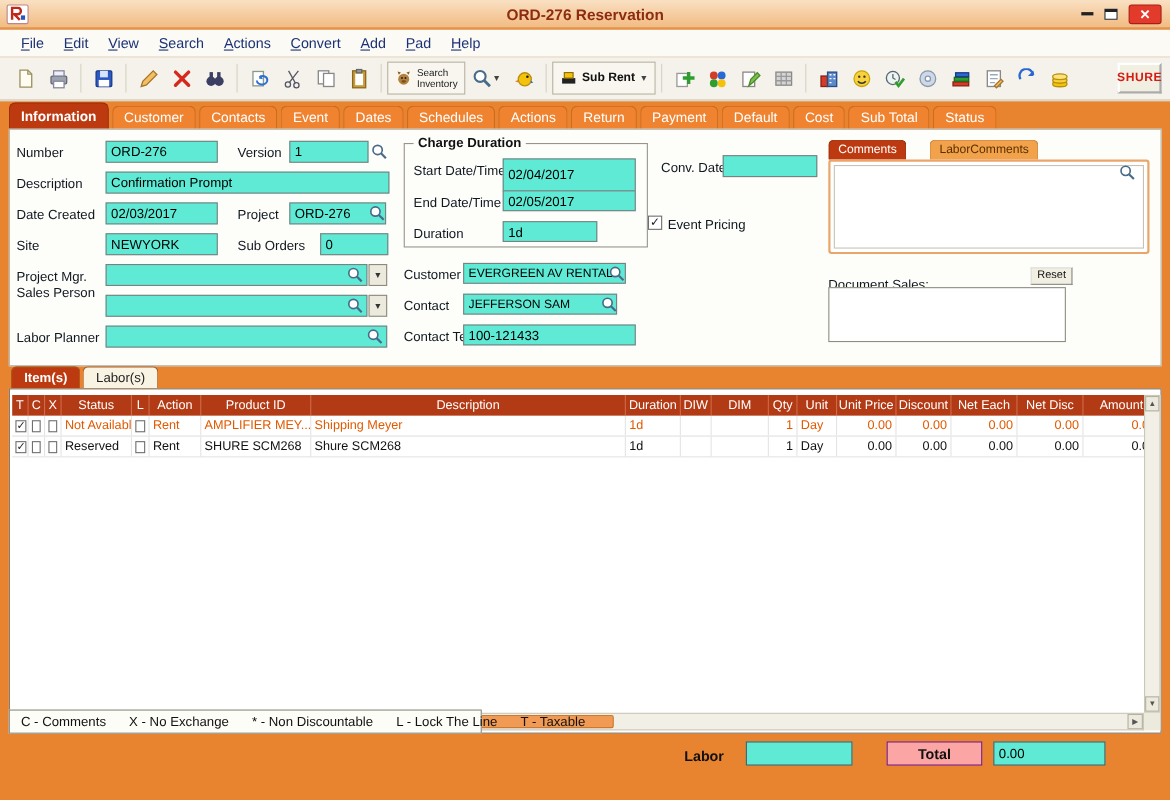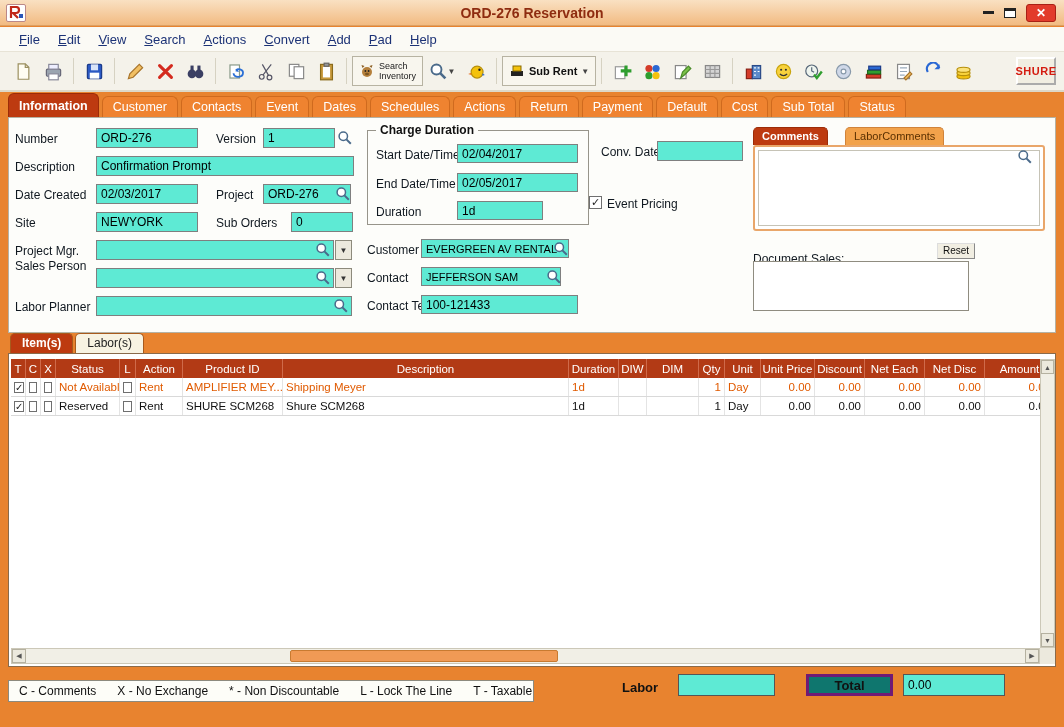--- a/index.html
+++ b/index.html
@@ -52,21 +52,21 @@
     font-size:12px; padding:1px 4px; color:#000; }
   .mag { position:absolute; width:16px; height:16px; }
   .mag svg { width:16px; height:16px; }
   .combo { position:absolute; width:17px; height:20px; background:#ece9dd; border:1px solid #8d8a7c;
     display:flex; align-items:center; justify-content:center; font-size:8px; color:#333; }
   .cb { display:inline-block; width:13px; height:13px; border:1px solid #6f6f6f; background:#fff;
     line-height:11px; text-align:center; font-size:11px; color:#222; }
   .fieldset { position:absolute; border:1px solid #97948a; }
   .fieldset-title { position:absolute; top:-8px; left:8px; background:#fdfdfa; padding:0 4px; font-weight:bold; font-size:12px; }
   .ctab { position:absolute; height:18px; border-radius:5px 5px 0 0; font-size:11px; padding:0 8px; line-height:17px; }
-  .ctab.active { background:#bd3a10; color:#fff; font-weight:bold; border:1px solid #9c2c08; border-bottom:none; }
+  .ctab.active { background:#bd3a10; color:#fff; font-weight:normal; border:1px solid #9c2c08; border-bottom:none; }
   .ctab.inactive { background:#f2a24b; color:#5a3000; border:1px solid #d0833a; border-bottom:none; }
   .comments-box { position:absolute; border:2px solid #e9a66a; border-radius:3px; background:#fff; }
   .comments-inner { position:absolute; left:3px; top:3px; right:3px; bottom:3px; border:1px solid #c6c3b6; }
   .reset-btn { position:absolute; font-size:10px; height:16px; padding:0 5px; border:1px outset #ddd;
     background:#f1eee2; line-height:14px; }
   .docbox { position:absolute; background:#fff; border:1px solid #8f8c80; }
 
   
   .items-tabs { position:absolute; left:10px; top:333px; height:20px; display:flex; gap:2px; }
   .itab { border-radius:5px 5px 0 0; padding:0 11px; height:20px; line-height:19px; font-size:12px; border:1px solid #a85a1c; border-bottom:none; }
@@ -86,25 +86,25 @@
   .c12{width:36px}.c13{width:54px}.c14{width:50px}.c15{width:60px}.c16{width:60px}.c17{width:70px}
   .grid-row .cb { width:11px; height:11px; line-height:9px; font-size:10px; }
   .vscroll { position:absolute; left:1031px; top:5px; width:15px; height:289px; background:#f1efe6; border:1px solid #ccc8b8; }
   .hscroll { position:absolute; left:2px; bottom:2px; width:1029px; height:16px; background:#f1efe6; border:1px solid #ccc8b8; }
   .sb-btn { position:absolute; background:#ece9dd; border:1px solid #b5b1a0; color:#555; font-size:7px;
     display:flex; align-items:center; justify-content:center; }
   .h-thumb { position:absolute; left:278px; top:1px; width:268px; height:12px; background:#f09a55; border:1px solid #c87a30; border-radius:2px; }
   .corner { position:absolute; left:1031px; bottom:2px; width:15px; height:16px; background:#ece9dd; }
 
   
-  .legend { position:absolute; left:8px; top:680px; width:526px; height:22px; background:#fdfdf8; border:1px solid #8d8a7e;
+  .legend { position:absolute; left:8px; top:645px; width:430px; height:22px; background:#fdfdf8; border:1px solid #8d8a7e;
     display:flex; align-items:center; padding-left:10px; font-size:12px; color:#111; }
   .legend span { margin-right:21px; white-space:nowrap; }
   .labor-label { position:absolute; left:622px; top:680px; font-size:13px; font-weight:bold; }
-  .total-cell { position:absolute; left:806px; top:674px; width:87px; height:22px; background:#0f766e; border:3px solid #701a75;
+  .total-cell { position:absolute; left:806px; top:674px; width:87px; height:22px; background:#fca5a5; border:1px solid #701a75;
     font-size:13px; font-weight:bold; display:flex; align-items:center; justify-content:center;text-align:center; }
 </style>
 </head>
 <body>
 
 <div class="titlebar">
   <div class="app-logo">
     <svg width="14" height="13" viewBox="0 0 14 13">
       <path d="M2 12V1h5a3 3 0 010 6H4l5 5" fill="none" stroke="#c0281a" stroke-width="2.2"></path>
       <rect x="10" y="8" width="4" height="4" fill="#2a56b8"></rect>
@@ -390,21 +390,21 @@
   <span class="lbl" style="left:6px;top:182px">Labor Planner</span>
   <input class="inp" style="left: 87px; top: 178px; width: 256px;" value="">
   <span class="mag" style="left:324px;top:180px"><svg viewBox="0 0 16 16">
         <circle cx="6.3" cy="6.3" r="4.2" fill="#fff" stroke="#4a6a8a" stroke-width="1.5"></circle>
         <path d="M9.4 9.4l4.4 4.4" stroke="#4a6a8a" stroke-width="2"></path>
       </svg></span>
 
   <div class="fieldset" style="left:358px;top:12px;width:222px;height:95px">
     <span class="fieldset-title">Charge Duration</span>
     <span class="lbl" style="left:8px;top:17px">Start Date/Time</span>
-    <input class="inp" style="left: 89px; top: 13px; width: 121px; height: 19px;" value="02/04/2017">
+    <input class="inp" style="left: 89px; top: 13px; width: 121px; height: 30px;" value="02/04/2017">
     <span class="lbl" style="left:8px;top:46px">End Date/Time</span>
     <input class="inp" style="left: 89px; top: 42px; width: 121px; height: 19px;" value="02/05/2017">
     <span class="lbl" style="left:8px;top:74px">Duration</span>
     <input class="inp" style="left: 89px; top: 70px; width: 86px; height: 19px;" value="1d">
   </div>
 
   <span class="lbl" style="left:592px;top:27px">Conv. Date</span>
   <input class="inp" style="left: 648px; top: 23px; width: 86px;" value="">
   <span class="cb" style="position:absolute;left:580px;top:78px"><span>✓</span></span>
   <span class="lbl" style="left:598px;top:79px">Event Pricing</span>

